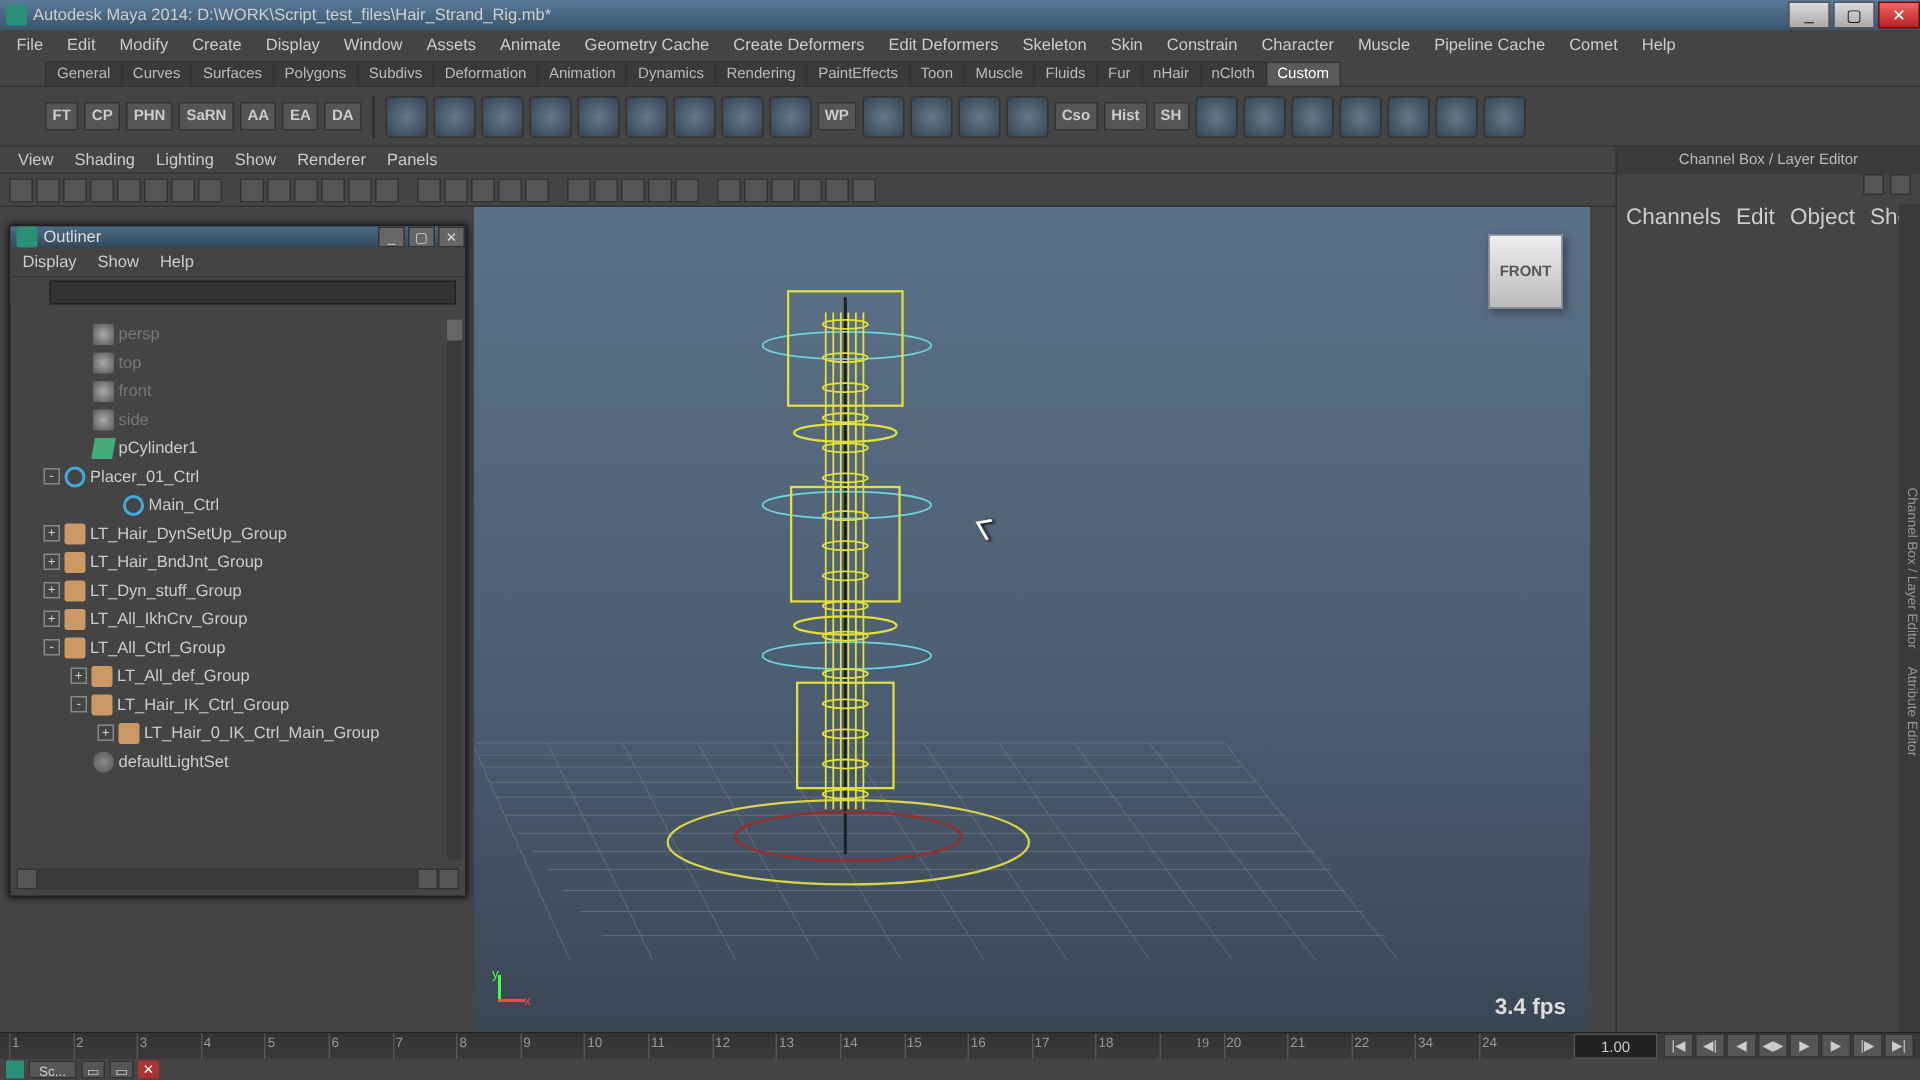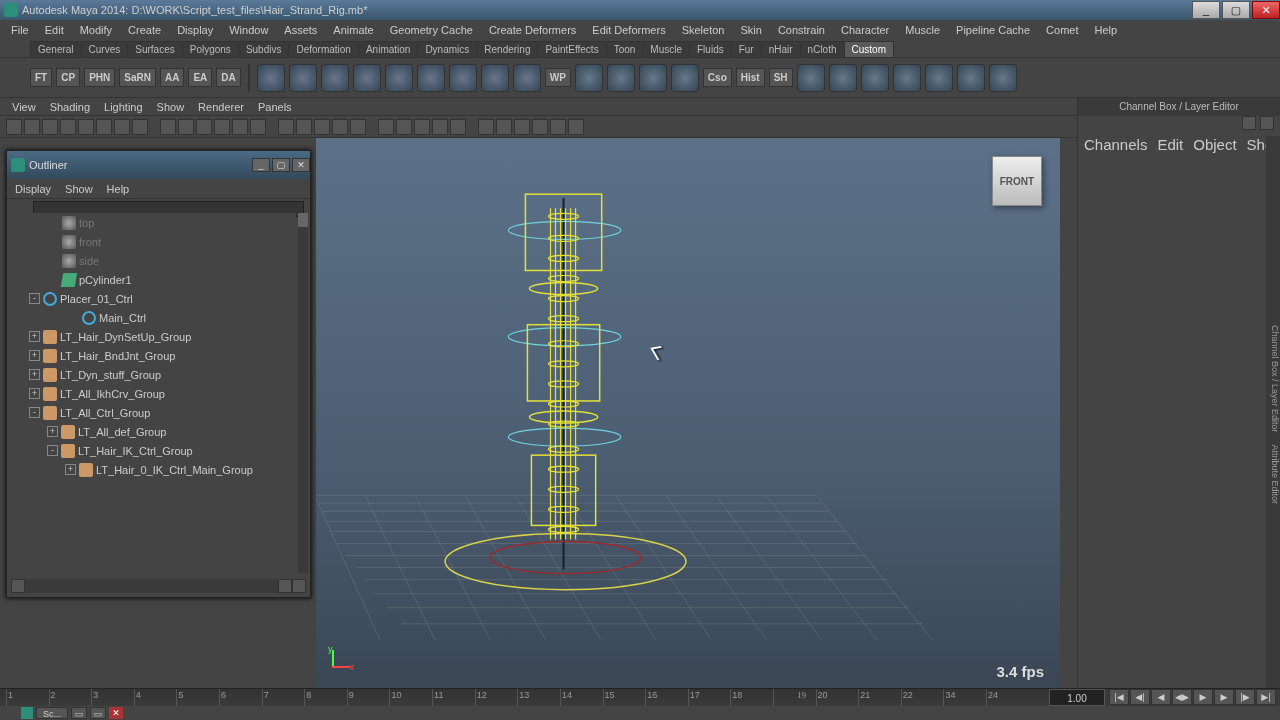--- a/index.html
+++ b/index.html
@@ -30,21 +30,21 @@
 
 
 .paneltoolbar { height: 18px; background:#444; display:flex; align-items:center; padding-left:6px; gap:2px; color:#ccc; font-size:11px; border-bottom:1px solid #333;}
 .paneltoolbar span { padding:1px 6px; }
 .iconrow { height: 22px; background:#444; display:flex; align-items:center; padding-left:6px; gap:2px; border-bottom:1px solid #333;}
 .iconrow .ib { width:16px; height:16px; background:#555; border:1px solid #333;}
 .iconrow .gap { width:8px;}
 
 
 .outliner { position:absolute; left:6px; top:150px; width:305px; height:448px; background:#444; border:1px solid #222; box-shadow:0 0 5px #000; z-index:10;}
-.outliner .otitle { height:28px; background:linear-gradient(#4a6a85,#33495a); display:flex; align-items:center; color:#ddd; font-size:11px; padding-left:4px;}
+.outliner .otitle { height:14px; background:linear-gradient(#4a6a85,#33495a); display:flex; align-items:center; color:#ddd; font-size:11px; padding-left:4px;}
 .outliner .otitle .oi { width:14px;height:14px;background:#2b8f7a;margin-right:4px;border-radius:2px;}
 .outliner .otitle .sp { flex:1;}
 .outliner .otitle .wb { width:18px;height:14px;background:#666;margin-left:2px;border:1px solid #333;font-size:9px;line-height:12px;text-align:center;}
 .outliner .omenu { height:20px; background:#444; display:flex; align-items:center; padding-left:8px; gap:14px; border-bottom:1px solid #333;}
 .outliner .omenu span { color:#ccc; font-size:11px;}
 .outliner .osearch { height:20px; background:#444; padding:2px 6px;}
 .outliner .osearch .sb { height:16px; background:#333; border:1px solid #222; margin-left:20px;}
 .outliner .otree { position:absolute; top:62px; left:4px; right:14px; bottom:24px; background:#444; overflow:hidden;}
 .outliner .oscroll { position:absolute; top:62px; right:2px; width:10px; bottom:24px; background:#3a3a3a;}
 .outliner .oscroll .thumb { position:absolute; top:0; left:0; right:0; height:14px; background:#666;}
@@ -87,21 +87,21 @@
 
 .timeline { position:absolute; left:0; right:0; bottom:14px; height:18px; background:#3a3a3a; border-top:1px solid #222; display:flex;}
 .timeline .track { flex:1; position:relative; background:linear-gradient(#333,#3a3a3a);}
 .timeline .tick { position:absolute; top:0; bottom:0; border-left:1px solid #555;}
 .timeline .ticklbl { position:absolute; top:1px; color:#999; font-size:9px;}
 .timeline .curframe { width:56px; background:#222; color:#ccc; font-size:10px; line-height:18px; text-align:center; border:1px solid #555;}
 .timeline .playbtns { display:flex; gap:1px; padding:0 4px;}
 .timeline .pb { width:20px; height:16px; background:#555; border:1px solid #333; display:flex; align-items:center; justify-content:center; color:#ccc; font-size:9px;}
 
 
-.taskbar { position:absolute; left:0; right:0; bottom:0; height:14px; background:#444; display:flex; align-items:center; padding-left:4px; gap:3px;margin-left:17px;}
+.taskbar { position:absolute; left:0; right:0; bottom:0; height:14px; background:#444; display:flex; align-items:center; padding-left:4px; gap:3px;}
 .taskbar .titem { height:12px; padding:0 6px; background:#555; color:#ccc; font-size:9px; line-height:12px; border:1px solid #333;}
 .taskbar .tclose { width:14px; height:12px; background:#a33; color:#fff; font-size:9px; line-height:12px; text-align:center;}
 
 svg.scene { position:absolute; left:0; top:0; width:100%; height:100%; pointer-events:none;}
 </style>
 </head>
 <body>
 
 <div class="titlebar">
   <div class="appicon"></div>
@@ -353,20 +353,26 @@
       <span>Help</span>
     </div>
   <div class="osearch">
     <div class="sb"></div>
   </div>
   <div class="otree" id="otree">
       <div class="treerow dim">
         <span class="ind" style="width: 36px;"></span>
         <span class="noexp"></span>
         <span class="ticon ico-cam"></span>
+        <span>persp</span>
+      </div>
+      <div class="treerow dim">
+        <span class="ind" style="width: 36px;"></span>
+        <span class="noexp"></span>
+        <span class="ticon ico-cam"></span>
         <span>top</span>
       </div>
       <div class="treerow dim">
         <span class="ind" style="width: 36px;"></span>
         <span class="noexp"></span>
         <span class="ticon ico-cam"></span>
         <span>front</span>
       </div>
       <div class="treerow dim">
         <span class="ind" style="width: 36px;"></span>
@@ -432,20 +438,26 @@
         <span class="ind" style="width: 36px;"></span>
         <span class="exp">-</span>
         <span class="ticon ico-grp"></span>
         <span>LT_Hair_IK_Ctrl_Group</span>
       </div>
       <div class="treerow">
         <span class="ind" style="width: 54px;"></span>
         <span class="exp">+</span>
         <span class="ticon ico-grp"></span>
         <span>LT_Hair_0_IK_Ctrl_Main_Group</span>
+      </div>
+      <div class="treerow">
+        <span class="ind" style="width: 36px;"></span>
+        <span class="noexp"></span>
+        <span class="ticon ico-set"></span>
+        <span>defaultLightSet</span>
       </div>
     </div>
   <div class="oscroll">
       <div class="thumb"></div>
     </div>
   <div class="obottom">
     <div class="ab"></div>
     <div class="track"></div>
     <div class="ab"></div>
     <div class="ab"></div>

